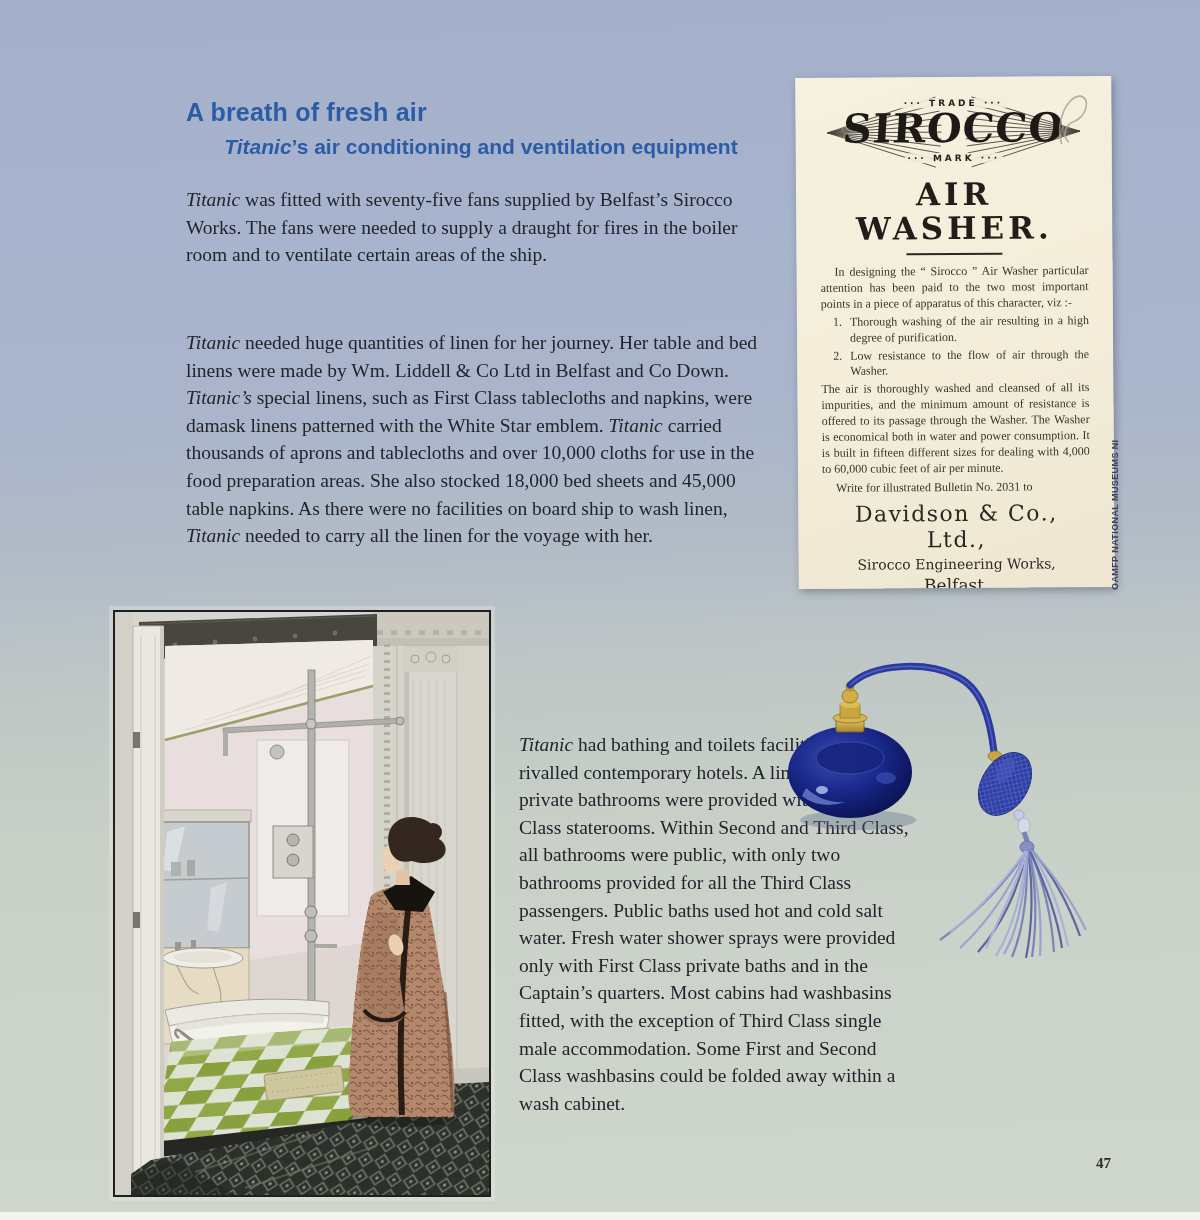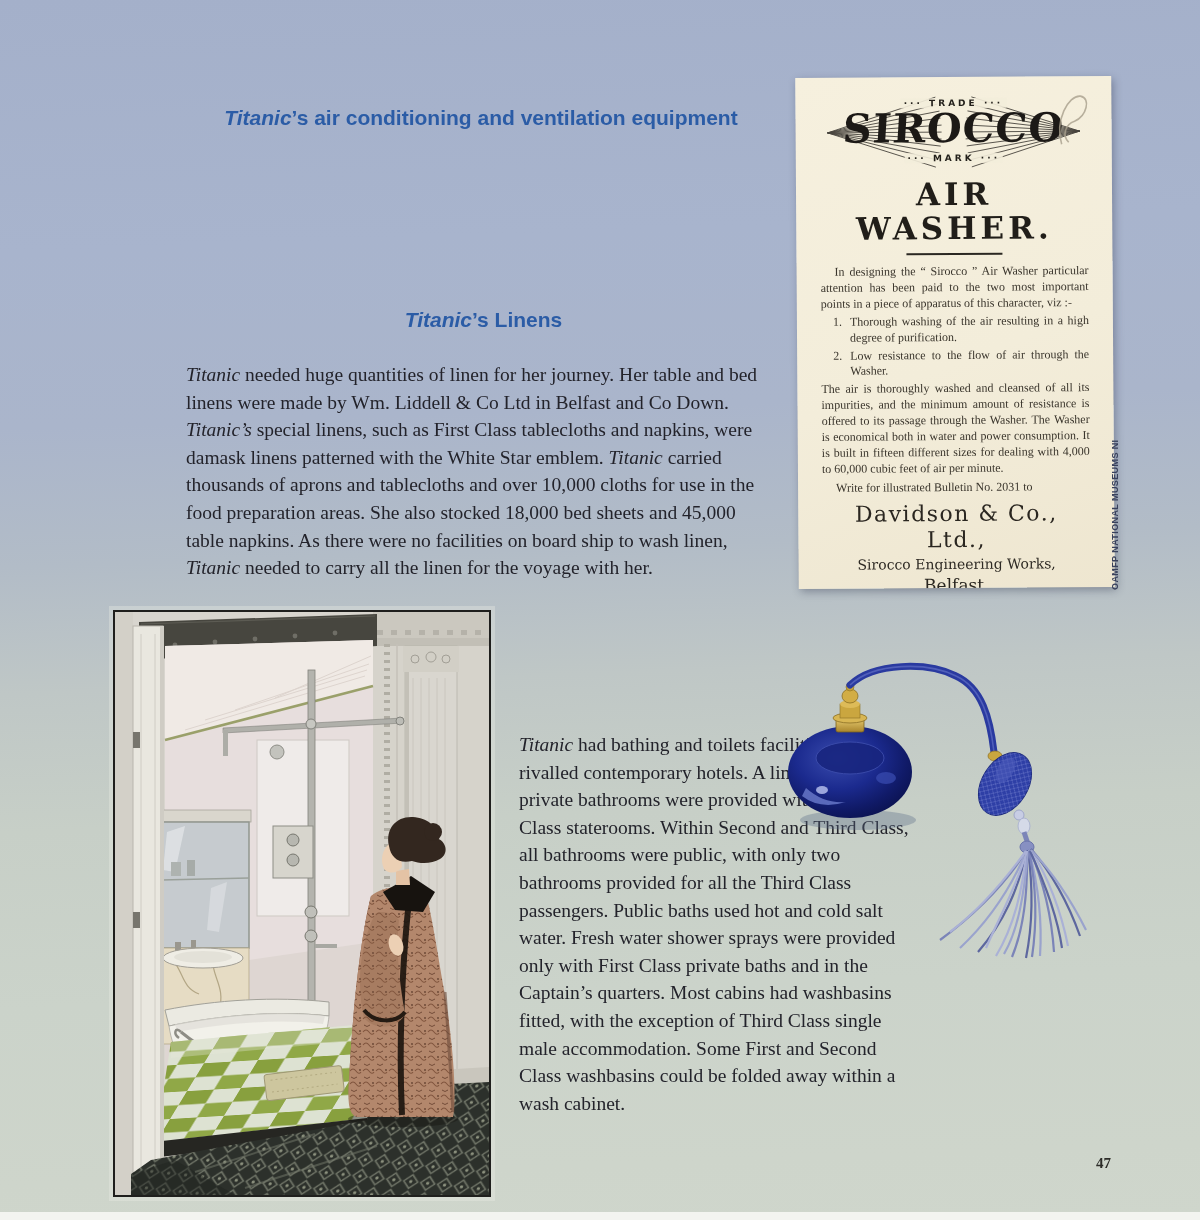--- a/index.html
+++ b/index.html
@@ -73,25 +73,26 @@
   .pageno{position:absolute; left:1096px; top:1155px;
     font:700 15px "Liberation Serif", serif; color:#2c2c28;}
   .bottom-edge{position:absolute; left:0; top:1212px; width:1200px; height:8px; background:#f3f4f0;}
 </style>
 </head>
 <body>
 
 <div class="page">
 
   <section class="sec sec-fresh">
+    <h1 class="h1">A breath of fresh air</h1>
     <h2 class="h2"><span class="it">Titanic</span><span>’s air conditioning and ventilation equipment</span></h2>
+    <p class="body-p"><span class="it">Titanic</span><span> was fitted with seventy-five fans supplied by Belfast’s Sirocco Works. The fans were needed to supply a draught for fires in the boiler room and to ventilate certain areas of the ship.</span></p>
   </section>
 
   <section class="sec sec-linen">
-    <h2 class="h2"><span class="it">Titanic</span><span>’s Linens</span></h2>
     <p class="body-p"><span class="it">Titanic</span><span> needed huge quantities of linen for her journey. Her table and bed linens were made by Wm. Liddell &amp; Co Ltd in Belfast and Co Down. </span><span class="it">Titanic’s</span><span> special linens, such as First Class tablecloths and napkins, were damask linens patterned with the White Star emblem. </span><span class="it">Titanic</span><span> carried thousands of aprons and tablecloths and over 10,000 cloths for use in the food preparation areas. She also stocked 18,000 bed sheets and 45,000 table napkins. As there were no facilities on board ship to wash linen, </span><span class="it">Titanic</span><span> needed to carry all the linen for the voyage with her.</span></p>
   </section>
 
   <aside class="advert">
     <div class="logo">
       <svg viewBox="0 0 268 82">
         <g stroke="#2a2722" stroke-width=".9" opacity=".85">
           <line x1="8" y1="41" x2="116" y2="6"></line>
             <line x1="8" y1="41" x2="118" y2="13"></line>
           <line x1="8" y1="41" x2="120" y2="20"></line>

